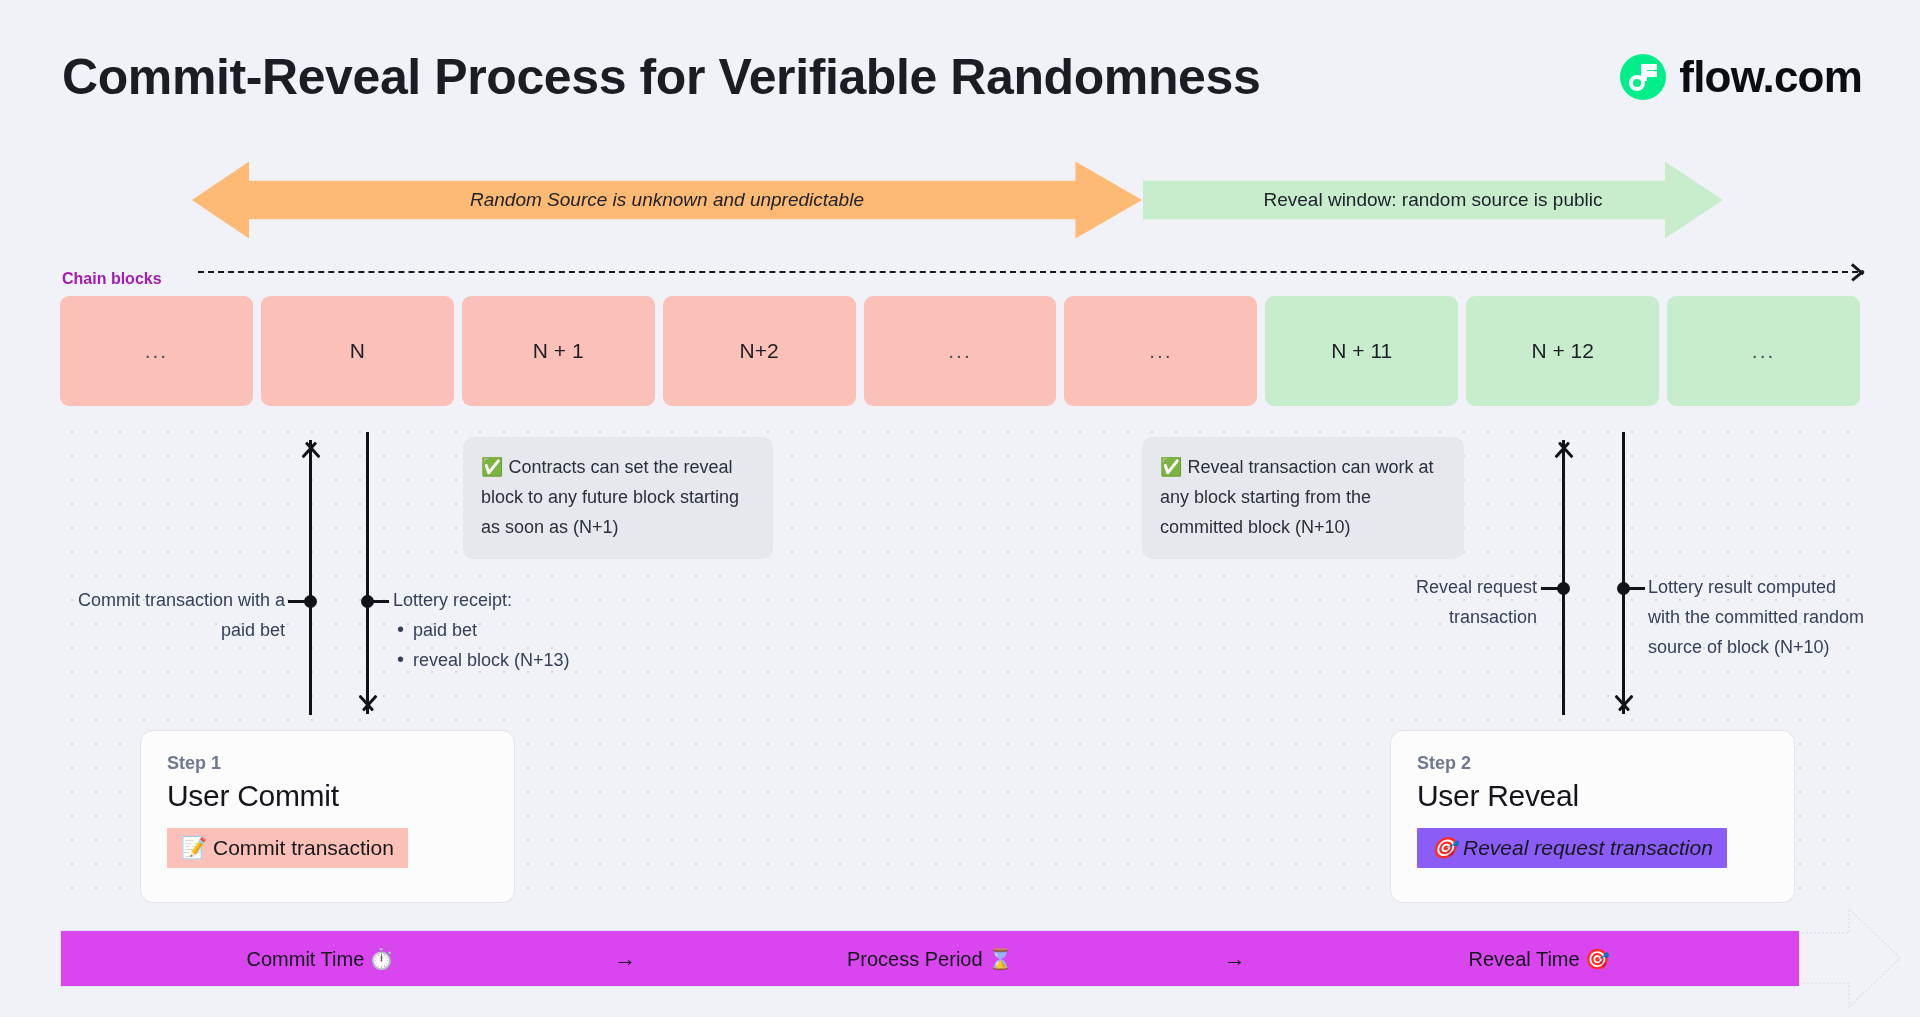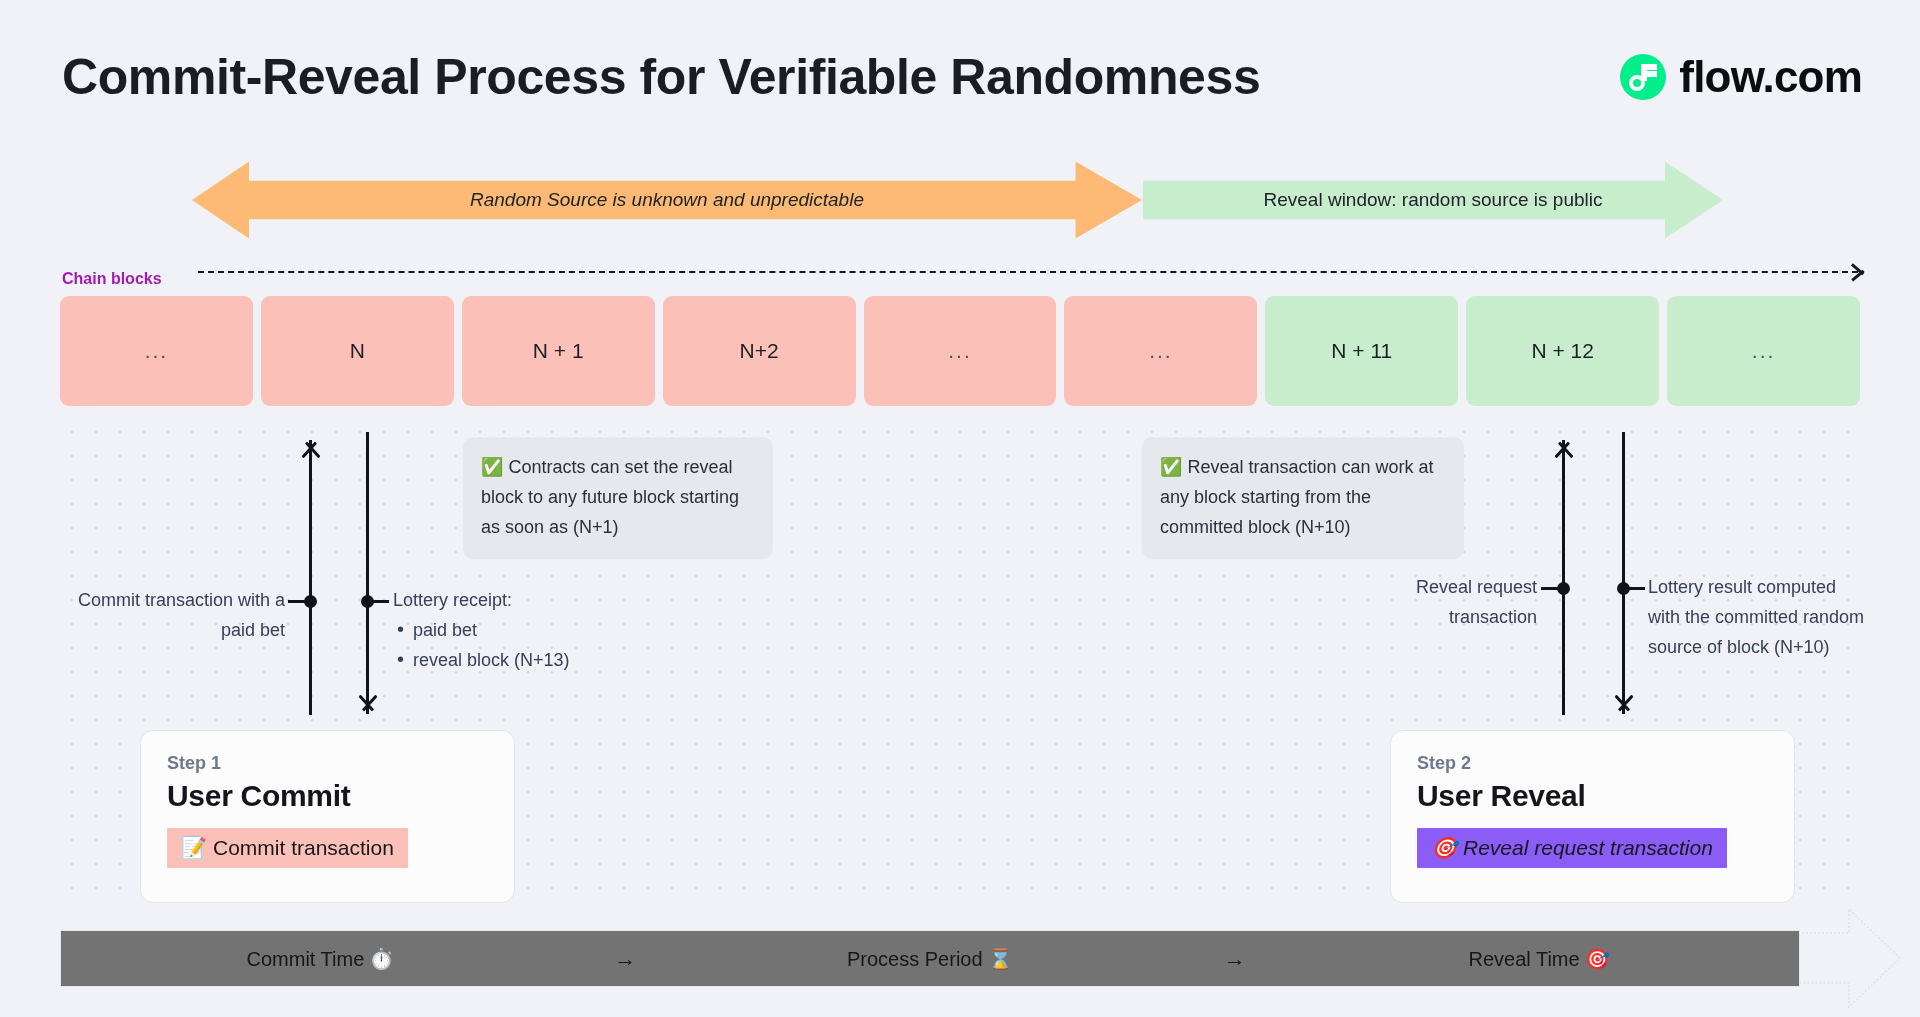--- a/index.html
+++ b/index.html
@@ -118,34 +118,34 @@
   .anno li::before {
     content: '\2022'; position: absolute; left: 4px; top: -1px; font-size: 20px; color: #37405a;
   }
 
   
   .card {
     position: absolute; background: #fcfcfd; border: 1.5px solid #e3e5ec;
     border-radius: 13px; padding: 22px 26px 34px 26px;
   }
   .card .step { font-size: 18px; font-weight: 700; color: #6f7890; margin-bottom: 5px; }
-  .card .heading { font-size: 30px; font-weight: 700; color: #14161c; margin-bottom: 15px; letter-spacing: -0.3px; }
+  .card .heading { font-size: 30px; font-weight: 400; color: #14161c; margin-bottom: 15px; letter-spacing: -0.3px; }
   .chip {
     display: inline-block; border-radius: 1px; padding: 8px 14px;
     font-size: 21px; color: #16181e; white-space: nowrap;
   }
   .chip.pink  { background: #fbc0b8; }
   .chip.green { background: #8b5cf6; font-style: italic; }
   #card-step1 { left: 140px; top: 730px; width: 375px; }
   #card-step2 { left: 1390px; top: 730px; width: 405px; }
 
   
   .timeline {
     position: absolute; left: 60px; top: 930px; width: 1740px; height: 57px;
-    background: #737373; border: 1.5px solid #e5e7ee;
+    background: #d946ef; border: 1.5px solid #e5e7ee;
     display: flex; align-items: center;
   }
   .timeline .seg {
     flex: 1 1 0; text-align: center; font-size: 20px; color: #15171d; white-space: nowrap;
   }
   .timeline .sep { flex: 0 0 90px; text-align: center; font-size: 22px; color: #15171d; }
   .tl-arrow {
     position: absolute; left: 1797px; top: 907px; width: 105px; height: 103px;
   }
 </style>

